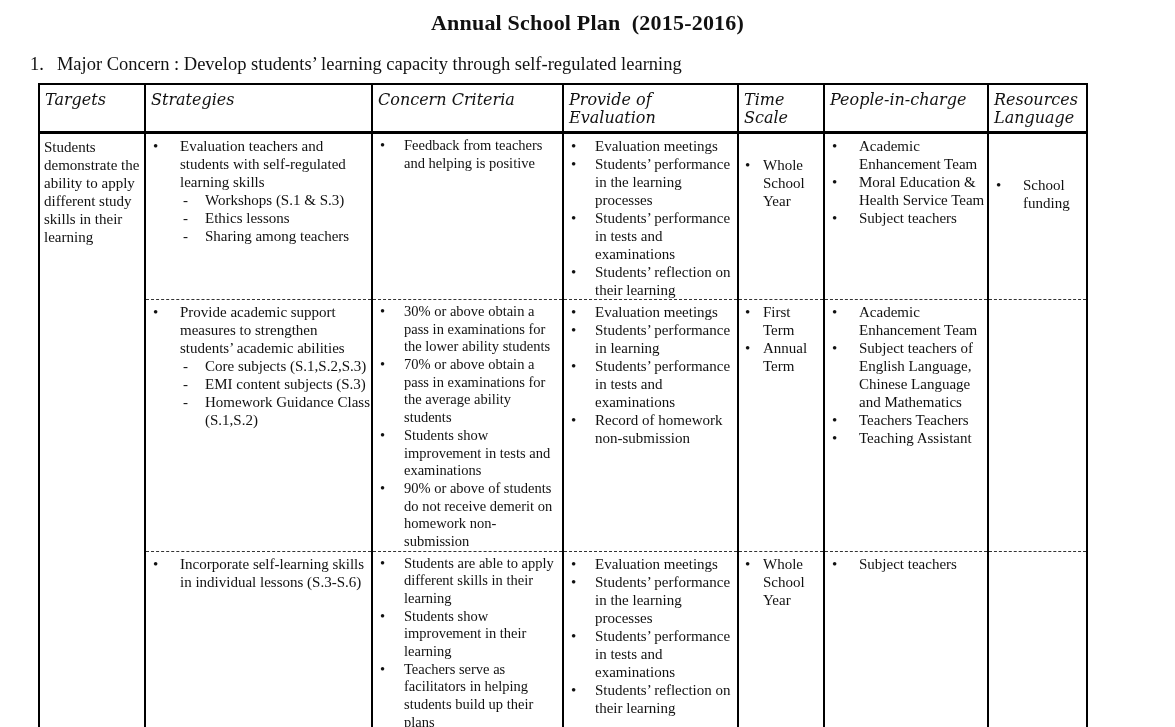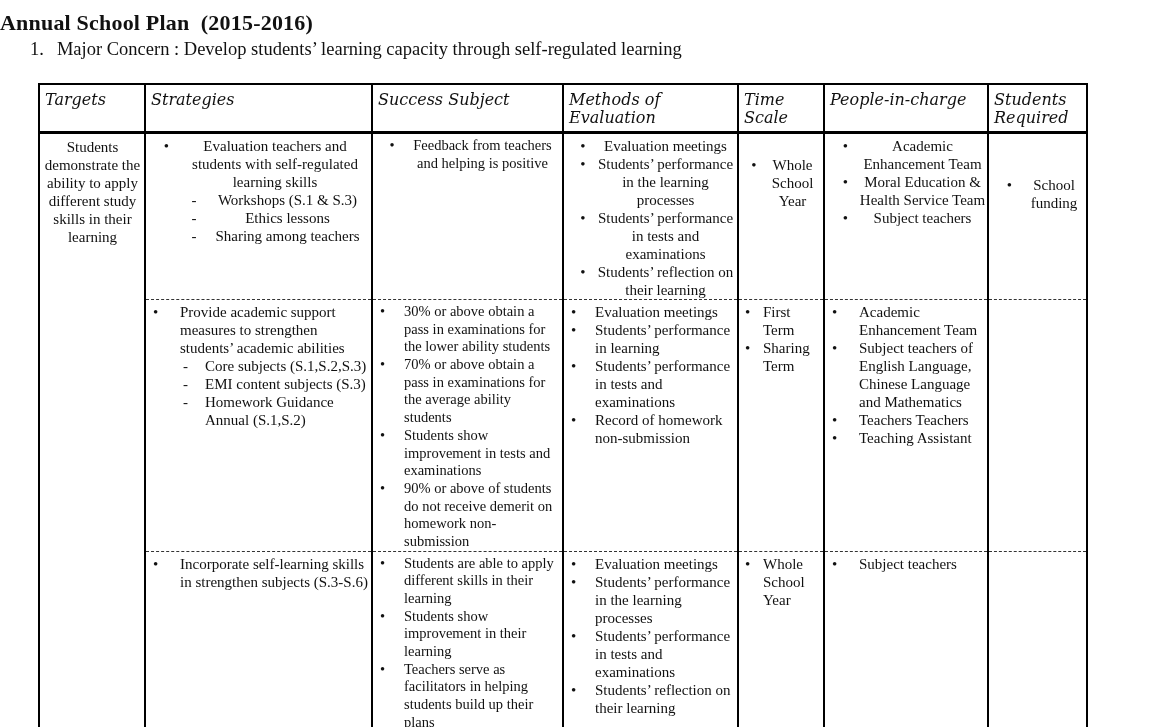--- a/index.html
+++ b/index.html
@@ -8,27 +8,28 @@
     background:#ffffff;
     overflow:hidden;
     font-family:"Liberation Serif", serif;
     color:#111;
   }
   .page{ position:relative; width:1175px; height:727px; }
 
   .doc-title{
     margin:0;
     padding-top:10px;
+    text-align:center;
     font-size:22px;
     font-weight:bold;
     letter-spacing:0.2px;
     white-space:pre;
   }
   .concern-line{
-    margin:3px 0 10px 30px;
+    margin:18px 0 10px 30px;
     font-size:18.5px;
   }
   .concern-line .num{ margin-right:13px; }
 
   table.plan{
     position:absolute;
     left:38px; top:83px;
     width:1048px;
     border-collapse:collapse;
     table-layout:fixed;
@@ -49,21 +50,21 @@
     text-align:left;
     font-family:"DejaVu Serif", serif;
     font-style:italic;
     font-weight:normal;
     font-size:16px;
     line-height:1.15;
     height:40px;
     padding:6px 16px 0 5px;
   }
   thead tr{ height:40px; }
-  tbody tr:nth-child(1){ height:129px;text-align:center; }
+  tbody tr:nth-child(1){ height:129px; }
   tbody tr:nth-child(2){ height:216px; }
   tbody tr:nth-child(3){ height:144px; }
   tbody tr:nth-child(4){ height:91px; }
 
   td{ font-size:15px; line-height:1.2; }
   td.rsep{ border-top:1.5px dashed #333; }
   td.c-targets{ padding:4px 3px 0 4px; }
   td.c-success{ font-size:14.5px; line-height:1.22; }
   td.c-time.r0{ padding-top:22px; }
   td.c-resources.r0{ padding-top:42px; }
@@ -93,25 +94,25 @@
         <col class="c3">
         <col class="c4">
         <col class="c5">
         <col class="c6">
         <col class="c7">
     </colgroup>
     <thead>
       <tr>
         <th>Targets</th>
         <th>Strategies</th>
-        <th>Success Subject</th>
-        <th>Methods of Evaluation</th>
+        <th>Concern Criteria</th>
+        <th>Provide of Evaluation</th>
         <th>Time Scale</th>
         <th>People-in-charge</th>
-        <th>Students Required</th>
+        <th>Resources Language</th>
       </tr>
     </thead>
     <tbody id="plan-body">
         <tr>
           <td rowspan="4" class="c-targets">Students demonstrate the ability to apply different study skills in their learning</td>
           <td class="c-strategies r0">
             <div class="li">
               <span class="mk">•</span>
               <span class="tx">Evaluation teachers and students with self-regulated learning skills</span>
             </div>
@@ -188,21 +189,21 @@
             <div class="li dash">
               <span class="mk">-</span>
               <span class="tx">Core subjects (S.1,S.2,S.3)</span>
             </div>
             <div class="li dash">
               <span class="mk">-</span>
               <span class="tx">EMI content subjects (S.3)</span>
             </div>
             <div class="li dash">
               <span class="mk">-</span>
-              <span class="tx">Homework Guidance Annual (S.1,S.2)</span>
+              <span class="tx">Homework Guidance Class (S.1,S.2)</span>
             </div>
           </td>
           <td class="c-success r1 rsep">
             <div class="li">
               <span class="mk">•</span>
               <span class="tx">30% or above obtain a pass in examinations for the lower ability students</span>
             </div>
             <div class="li">
               <span class="mk">•</span>
               <span class="tx">70% or above obtain a pass in examinations for the average ability students</span>
@@ -234,21 +235,21 @@
               <span class="tx">Record of homework non-submission</span>
             </div>
           </td>
           <td class="c-time r1 rsep">
             <div class="li">
               <span class="mk">•</span>
               <span class="tx">First Term</span>
             </div>
             <div class="li">
               <span class="mk">•</span>
-              <span class="tx">Sharing Term</span>
+              <span class="tx">Annual Term</span>
             </div>
           </td>
           <td class="c-people r1 rsep">
             <div class="li">
               <span class="mk">•</span>
               <span class="tx">Academic Enhancement Team</span>
             </div>
             <div class="li">
               <span class="mk">•</span>
               <span class="tx">Subject teachers of English Language, Chinese Language and Mathematics</span>
@@ -261,21 +262,21 @@
               <span class="mk">•</span>
               <span class="tx">Teaching Assistant</span>
             </div>
           </td>
           <td class="c-resources r1 rsep"></td>
         </tr>
         <tr>
           <td class="c-strategies r2 rsep">
             <div class="li">
               <span class="mk">•</span>
-              <span class="tx">Incorporate self-learning skills in strengthen subjects (S.3-S.6)</span>
+              <span class="tx">Incorporate self-learning skills in individual lessons (S.3-S.6)</span>
             </div>
           </td>
           <td class="c-success r2 rsep">
             <div class="li">
               <span class="mk">•</span>
               <span class="tx">Students are able to apply different skills in their learning</span>
             </div>
             <div class="li">
               <span class="mk">•</span>
               <span class="tx">Students show improvement in their learning</span>

